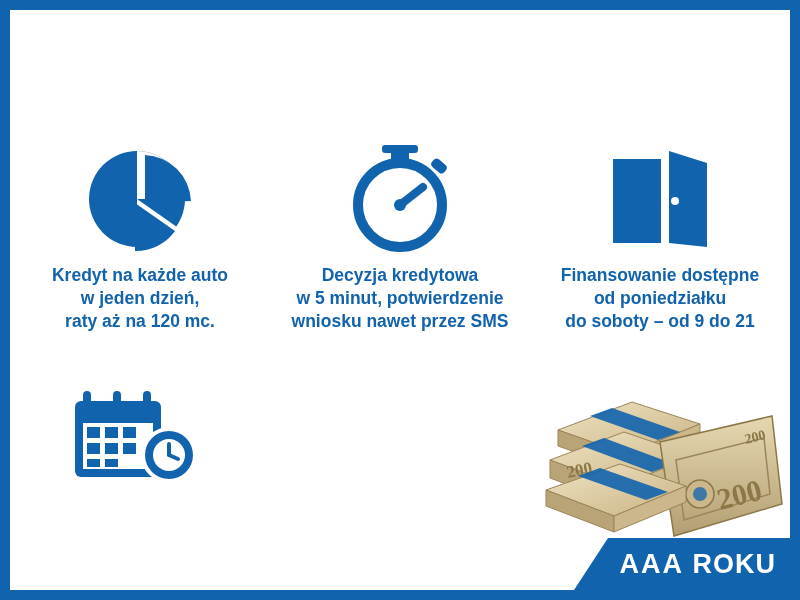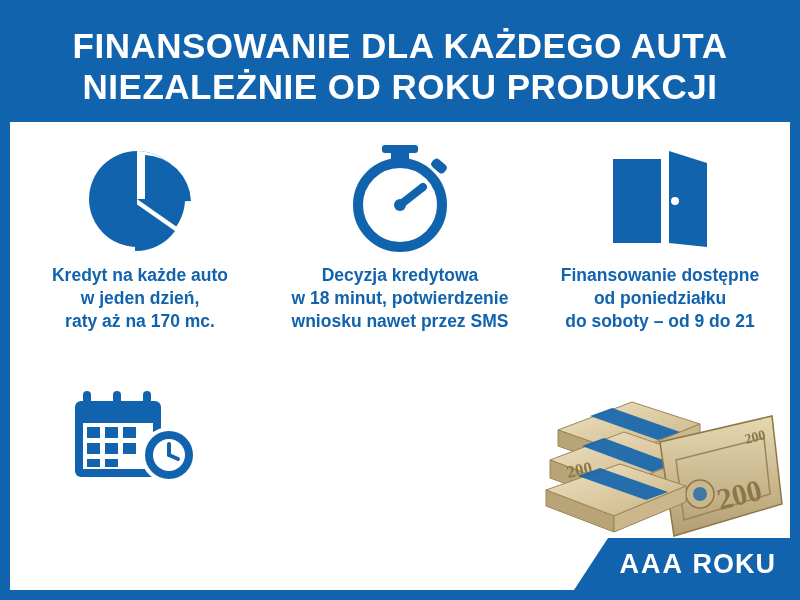--- a/index.html
+++ b/index.html
@@ -118,41 +118,37 @@
     letter-spacing: 1px;
     font-family: "Liberation Sans", sans-serif;
   }
   .logo-text .aaa { letter-spacing: 2px; margin-top: 36px; }
 </style>
 </head>
 <body>
 
 <div class="poster">
 
-  <div class="header">
-    <div class="header-line">FINANSOWANIE DLA KAŻDEGO AUTA</div>
-    <div class="header-line">NIEZALEŻNIE OD ROKU PRODUKCJI</div>
-  </div>
 
   <div class="grid">
 
     <div class="cell">
       <div class="icon-box">
         <svg width="130" height="112" viewBox="0 0 130 112" aria-hidden="true">
 
           <path d="M62 8 A48 48 0 1 0 62 104 A48 48 0 0 0 62 8 Z" fill="#1263ad"></path>
           <path d="M62 56 L62 8 A48 48 0 0 1 110 56 Z" fill="#ffffff"></path>
           <path d="M70 60 L70 12 A48 48 0 0 1 116 58 Z" fill="#1263ad"></path>
           <path d="M62 56 L102 84 A48 48 0 0 1 62 104 Z" fill="#ffffff"></path>
           <path d="M60 60 L100 88 A48 48 0 0 1 60 108 Z" fill="#1263ad"></path>
         </svg>
       </div>
       <div class="caption">Kredyt na każde auto
 w jeden dzień,
-raty aż na 170 mc.</div>
+raty aż na 120 mc.</div>
     </div>
 
 
     <div class="cell">
       <div class="icon-box">
         <svg width="130" height="112" viewBox="0 0 130 112" aria-hidden="true">
           <g fill="none" stroke="#1263ad" stroke-width="10">
             <circle cx="65" cy="62" r="42"></circle>
           </g>
           <g fill="#1263ad">
@@ -160,21 +156,21 @@
             <rect x="47" y="2" width="36" height="8" rx="3"></rect>
             <rect x="96" y="18" width="16" height="10" rx="4" transform="rotate(40 104 23)"></rect>
           </g>
           <g stroke="#1263ad" stroke-width="8" stroke-linecap="round">
             <line x1="65" y1="62" x2="88" y2="44"></line>
           </g>
           <circle cx="65" cy="62" r="6" fill="#1263ad"></circle>
         </svg>
       </div>
       <div class="caption">Decyzja kredytowa
-w 18 minut, potwierdzenie
+w 5 minut, potwierdzenie
 wniosku nawet przez SMS</div>
     </div>
 
     <div class="cell">
       <div class="icon-box">
         <svg width="130" height="112" viewBox="0 0 130 112" aria-hidden="true">
           <g fill="#1263ad">
 
             <path d="M18 16 h48 v84 h-48 z"></path>
             <path d="M26 24 h32 v68 h-32 z" fill="#ffffff"></path>

